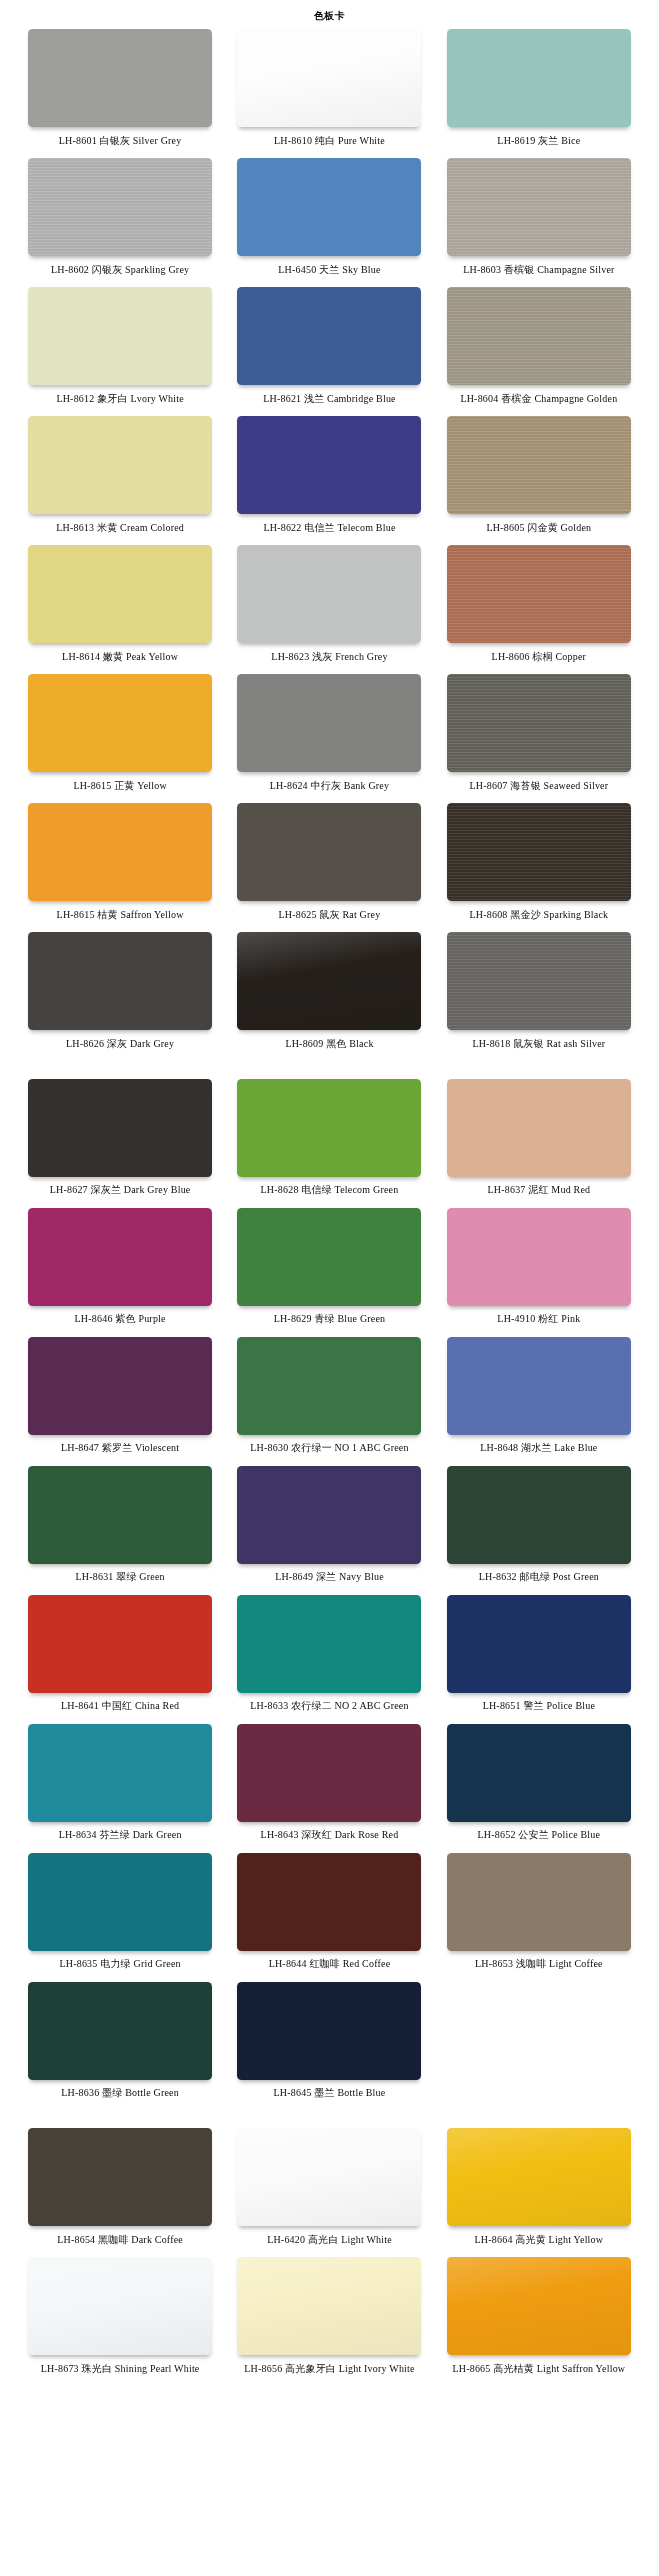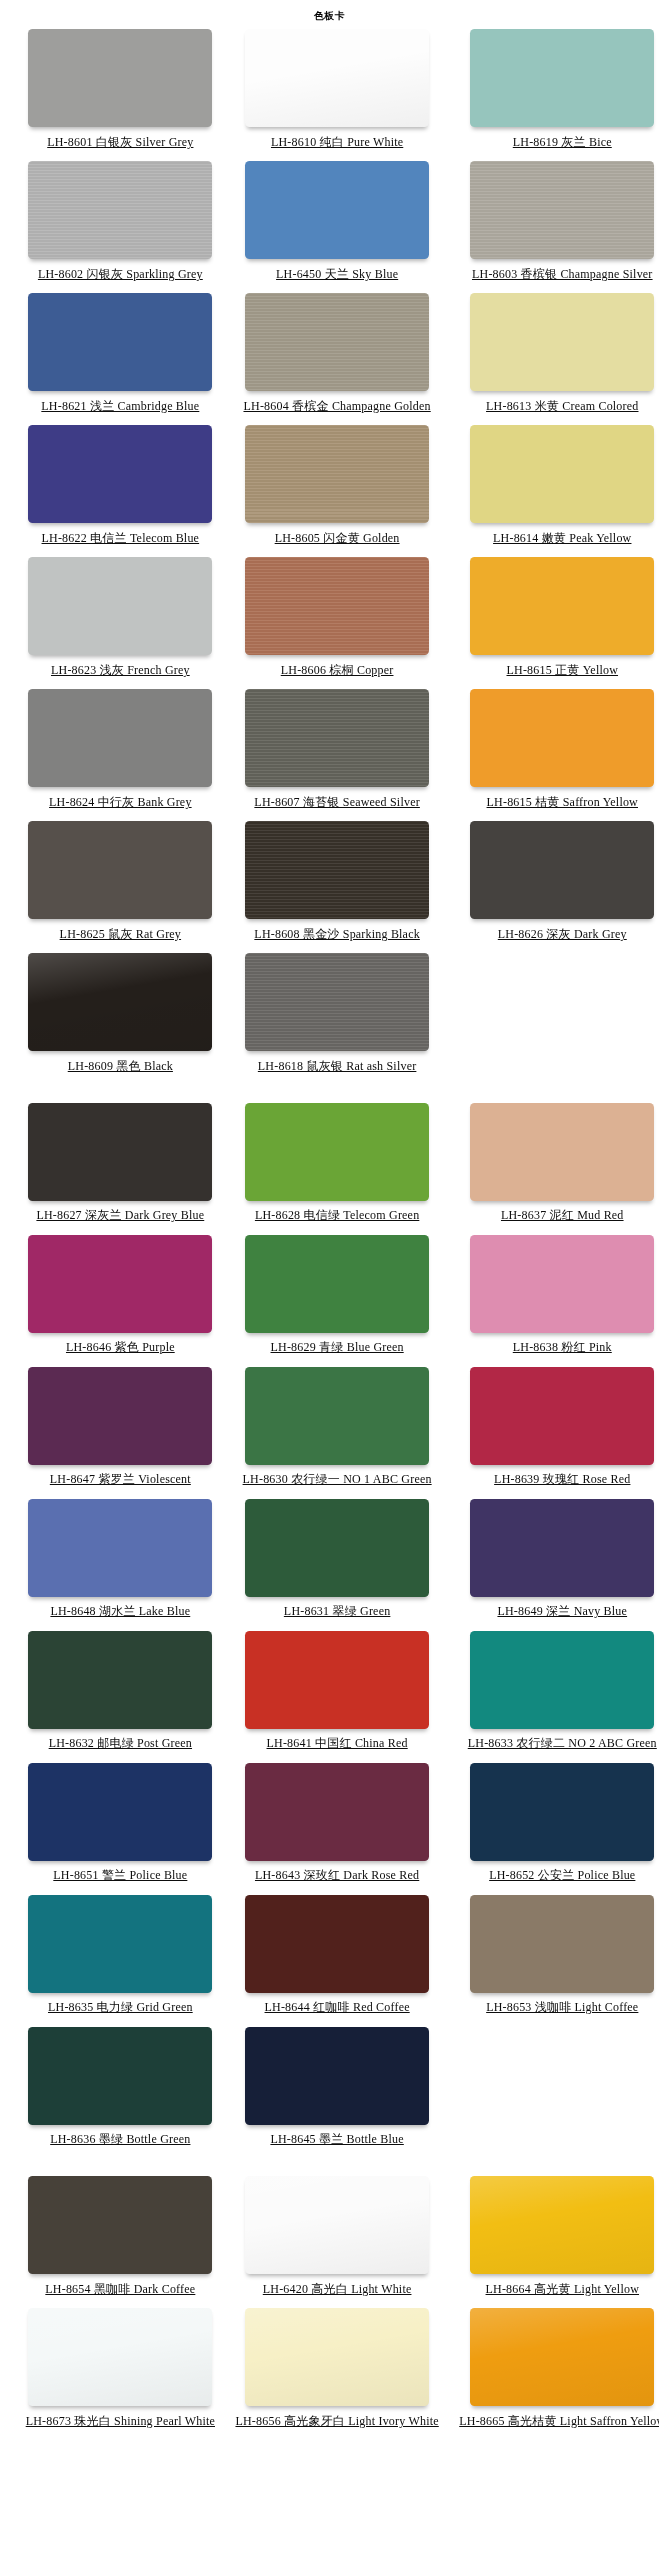--- a/index.html
+++ b/index.html
@@ -43,27 +43,26 @@
   .swatch-chip {
     width:184px;
     height:98px;
     border-radius:4.6px;
     box-shadow:0 3.6px 4.6px -2.1px rgba(0,0,0,0.30);
     position:relative;
     overflow:hidden;
   }
   .swatch-chip.tall { height:98px; }
   .swatch-label {
-    font-size:12px;
+    font-size:10px;
     letter-spacing:0.2px;
     padding:6.7px 1px 6.2px 1px;
     white-space:nowrap;
     color:#0d0d0d;
     font-family:"Liberation Serif","DejaVu Serif",serif;
-    text-decoration:underline;
   }
   
   .tex-metallic:after{
     content:"";position:absolute;inset:0;
     background:
       repeating-linear-gradient(90deg, rgba(255,255,255,0.22) 0 0.5px, rgba(0,0,0,0.05) 0.5px 1px),
       repeating-linear-gradient(0deg, rgba(255,255,255,0.10) 0 0.5px, rgba(0,0,0,0.04) 0.5px 1.5px);
     opacity:0.85;
   }
   .tex-gloss:after{
@@ -97,20 +96,24 @@
       </div>
       <div class="swatch-cell">
         <div class="swatch-chip tall " style="background: rgb(82, 133, 189);"></div>
         <div class="swatch-label">LH-6450 天兰 Sky Blue</div>
       </div>
       <div class="swatch-cell">
         <div class="swatch-chip tall tex-metallic" style="background: rgb(182, 178, 167);"></div>
         <div class="swatch-label">LH-8603 香槟银 Champagne Silver</div>
       </div>
       <div class="swatch-cell">
+        <div class="swatch-chip tall " style="background: rgb(226, 227, 192);"></div>
+        <div class="swatch-label">LH-8612 象牙白 Lvory White</div>
+      </div>
+      <div class="swatch-cell">
         <div class="swatch-chip tall " style="background: rgb(61, 92, 148);"></div>
         <div class="swatch-label">LH-8621 浅兰 Cambridge Blue</div>
       </div>
       <div class="swatch-cell">
         <div class="swatch-chip tall tex-metallic" style="background: rgb(169, 162, 145);"></div>
         <div class="swatch-label">LH-8604 香槟金 Champagne Golden</div>
       </div>
       <div class="swatch-cell">
         <div class="swatch-chip tall " style="background: rgb(228, 221, 161);"></div>
         <div class="swatch-label">LH-8613 米黄 Cream Colored</div>
@@ -187,35 +190,31 @@
       <div class="swatch-cell">
         <div class="swatch-chip tall " style="background: rgb(160, 40, 102);"></div>
         <div class="swatch-label">LH-8646 紫色 Purple</div>
       </div>
       <div class="swatch-cell">
         <div class="swatch-chip tall " style="background: rgb(63, 130, 64);"></div>
         <div class="swatch-label">LH-8629 青绿 Blue Green</div>
       </div>
       <div class="swatch-cell">
         <div class="swatch-chip tall " style="background: rgb(222, 141, 176);"></div>
-        <div class="swatch-label">LH-8638 粉红 Pink</div>
+        <div class="swatch-label">LH-4910 粉红 Pink</div>
       </div>
       <div class="swatch-cell">
         <div class="swatch-chip tall " style="background: rgb(91, 42, 82);"></div>
         <div class="swatch-label">LH-8647 紫罗兰 Violescent</div>
       </div>
       <div class="swatch-cell">
         <div class="swatch-chip tall " style="background: rgb(59, 117, 69);"></div>
         <div class="swatch-label">LH-8630 农行绿一 NO 1 ABC Green</div>
       </div>
       <div class="swatch-cell">
-        <div class="swatch-chip tall " style="background: rgb(178, 39, 70);"></div>
-        <div class="swatch-label">LH-8639 玫瑰红 Rose Red</div>
-      </div>
-      <div class="swatch-cell">
         <div class="swatch-chip tall " style="background: rgb(90, 111, 176);"></div>
         <div class="swatch-label">LH-8648 湖水兰 Lake Blue</div>
       </div>
       <div class="swatch-cell">
         <div class="swatch-chip tall " style="background: rgb(45, 91, 58);"></div>
         <div class="swatch-label">LH-8631 翠绿 Green</div>
       </div>
       <div class="swatch-cell">
         <div class="swatch-chip tall " style="background: rgb(64, 52, 100);"></div>
         <div class="swatch-label">LH-8649 深兰 Navy Blue</div>
@@ -230,20 +229,24 @@
       </div>
       <div class="swatch-cell">
         <div class="swatch-chip tall " style="background: rgb(18, 137, 127);"></div>
         <div class="swatch-label">LH-8633 农行绿二 NO 2 ABC Green</div>
       </div>
       <div class="swatch-cell">
         <div class="swatch-chip tall " style="background: rgb(29, 51, 101);"></div>
         <div class="swatch-label">LH-8651 警兰 Police Blue</div>
       </div>
       <div class="swatch-cell">
+        <div class="swatch-chip tall " style="background: rgb(31, 138, 156);"></div>
+        <div class="swatch-label">LH-8634 芬兰绿 Dark Green</div>
+      </div>
+      <div class="swatch-cell">
         <div class="swatch-chip tall " style="background: rgb(106, 43, 66);"></div>
         <div class="swatch-label">LH-8643 深玫红 Dark Rose Red</div>
       </div>
       <div class="swatch-cell">
         <div class="swatch-chip tall " style="background: rgb(22, 51, 78);"></div>
         <div class="swatch-label">LH-8652 公安兰 Police Blue</div>
       </div>
       <div class="swatch-cell">
         <div class="swatch-chip tall " style="background: rgb(19, 115, 127);"></div>
         <div class="swatch-label">LH-8635 电力绿 Grid Green</div>

